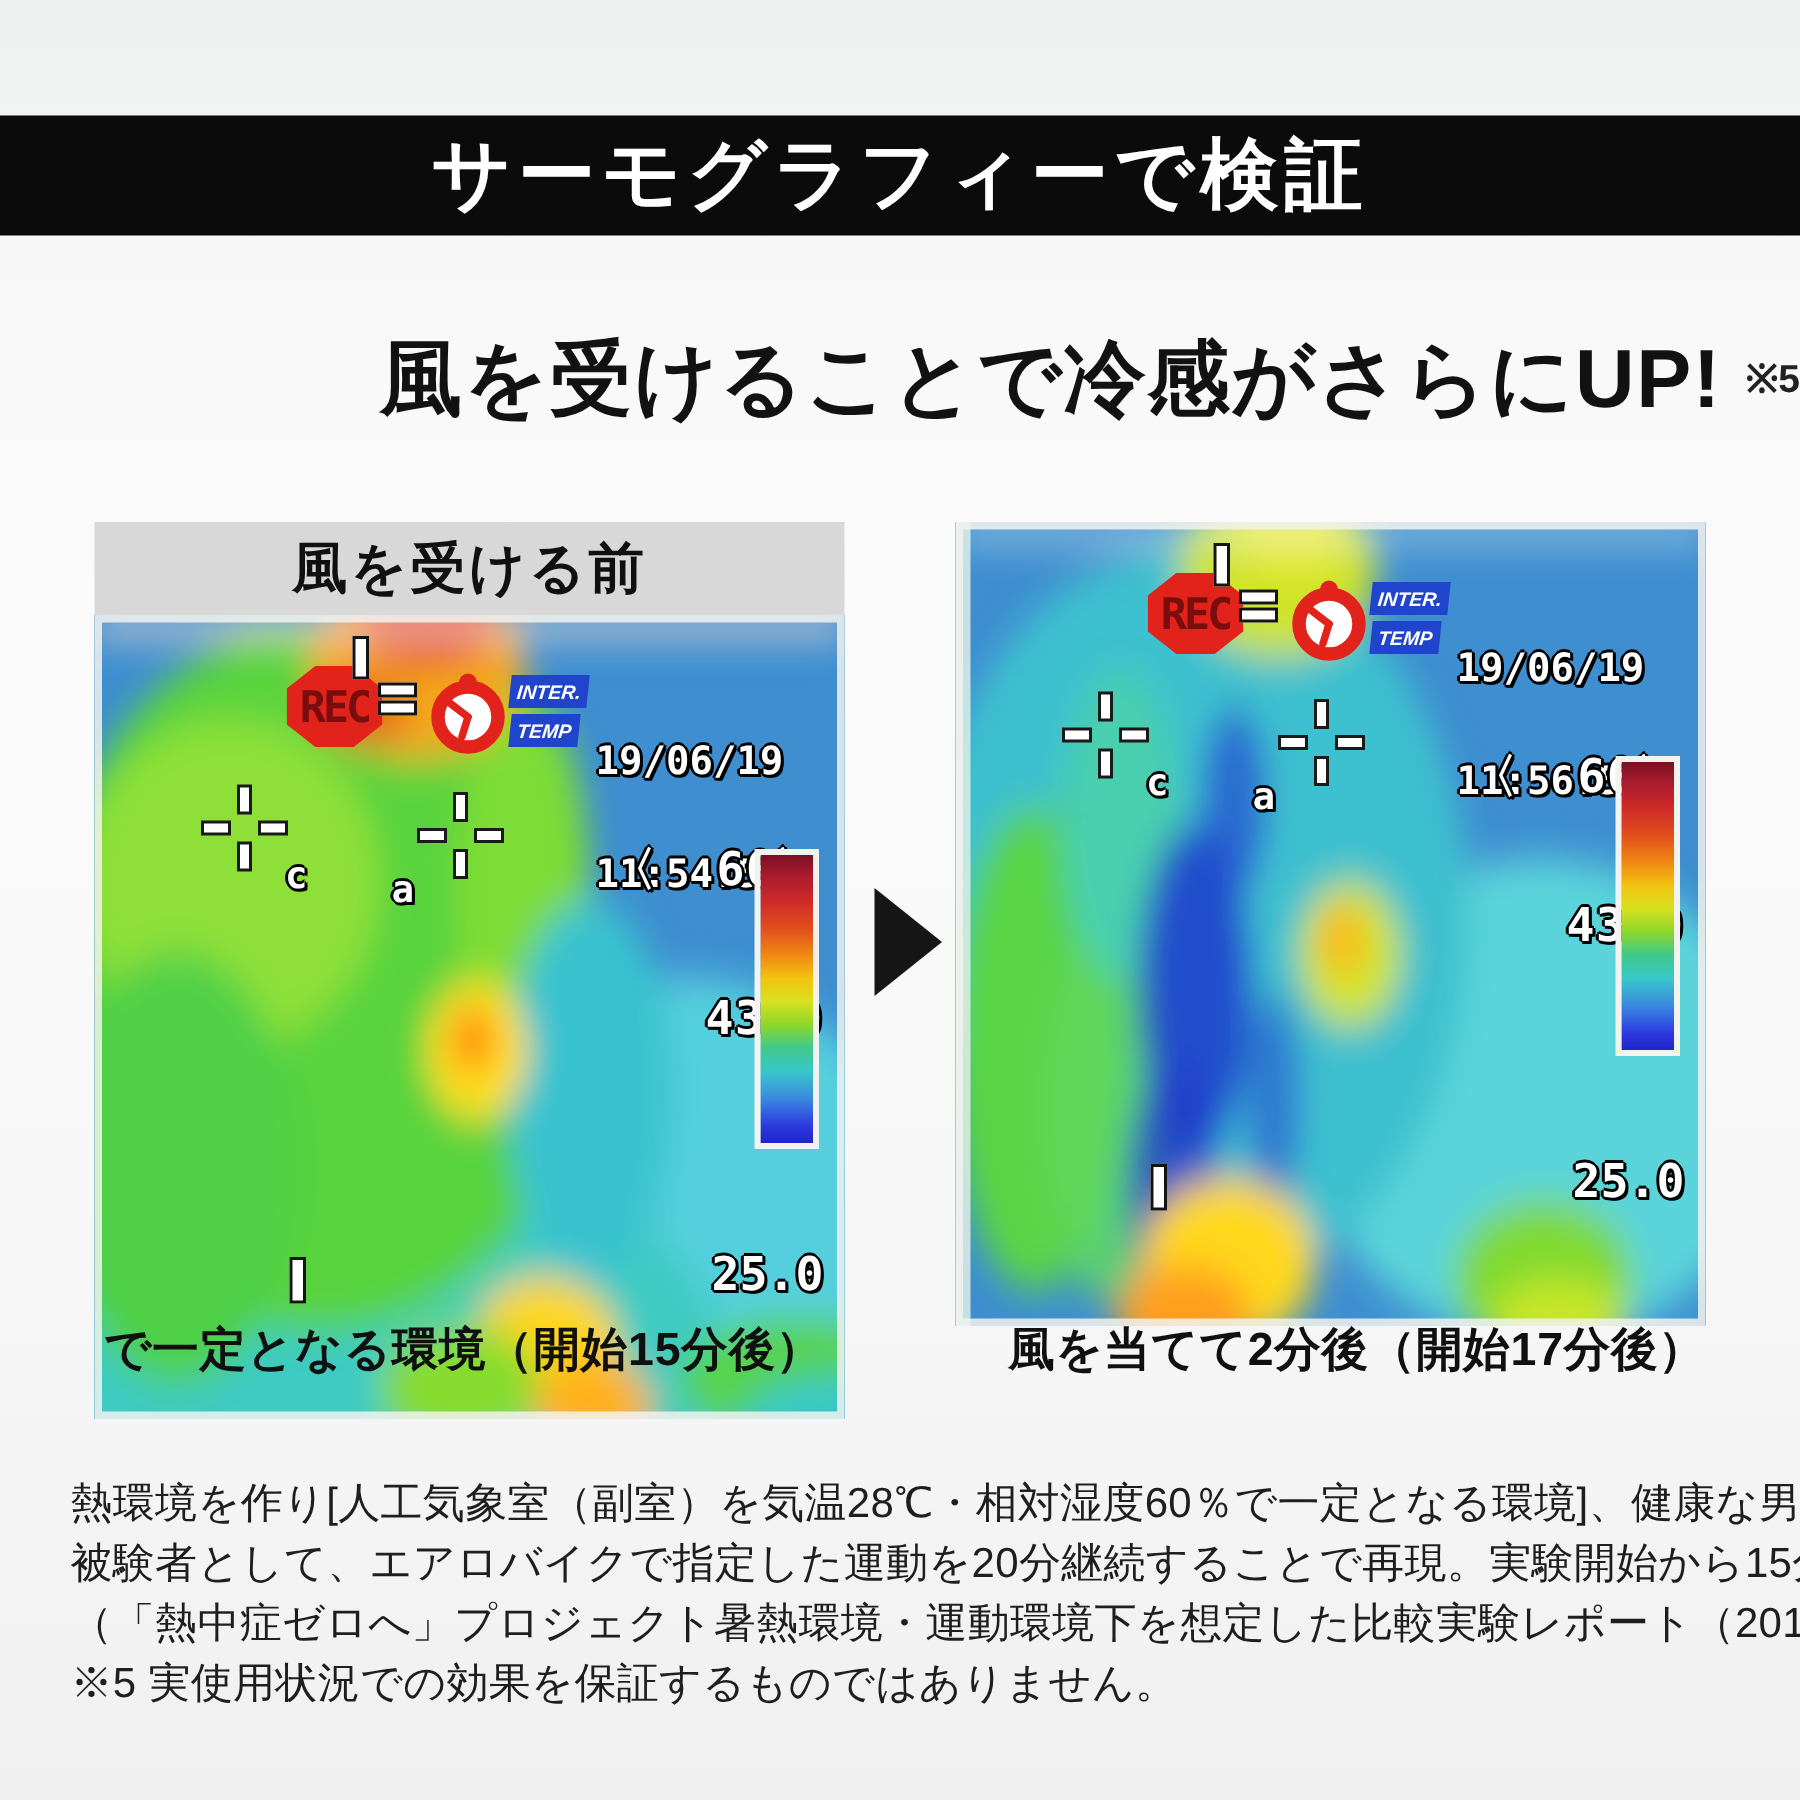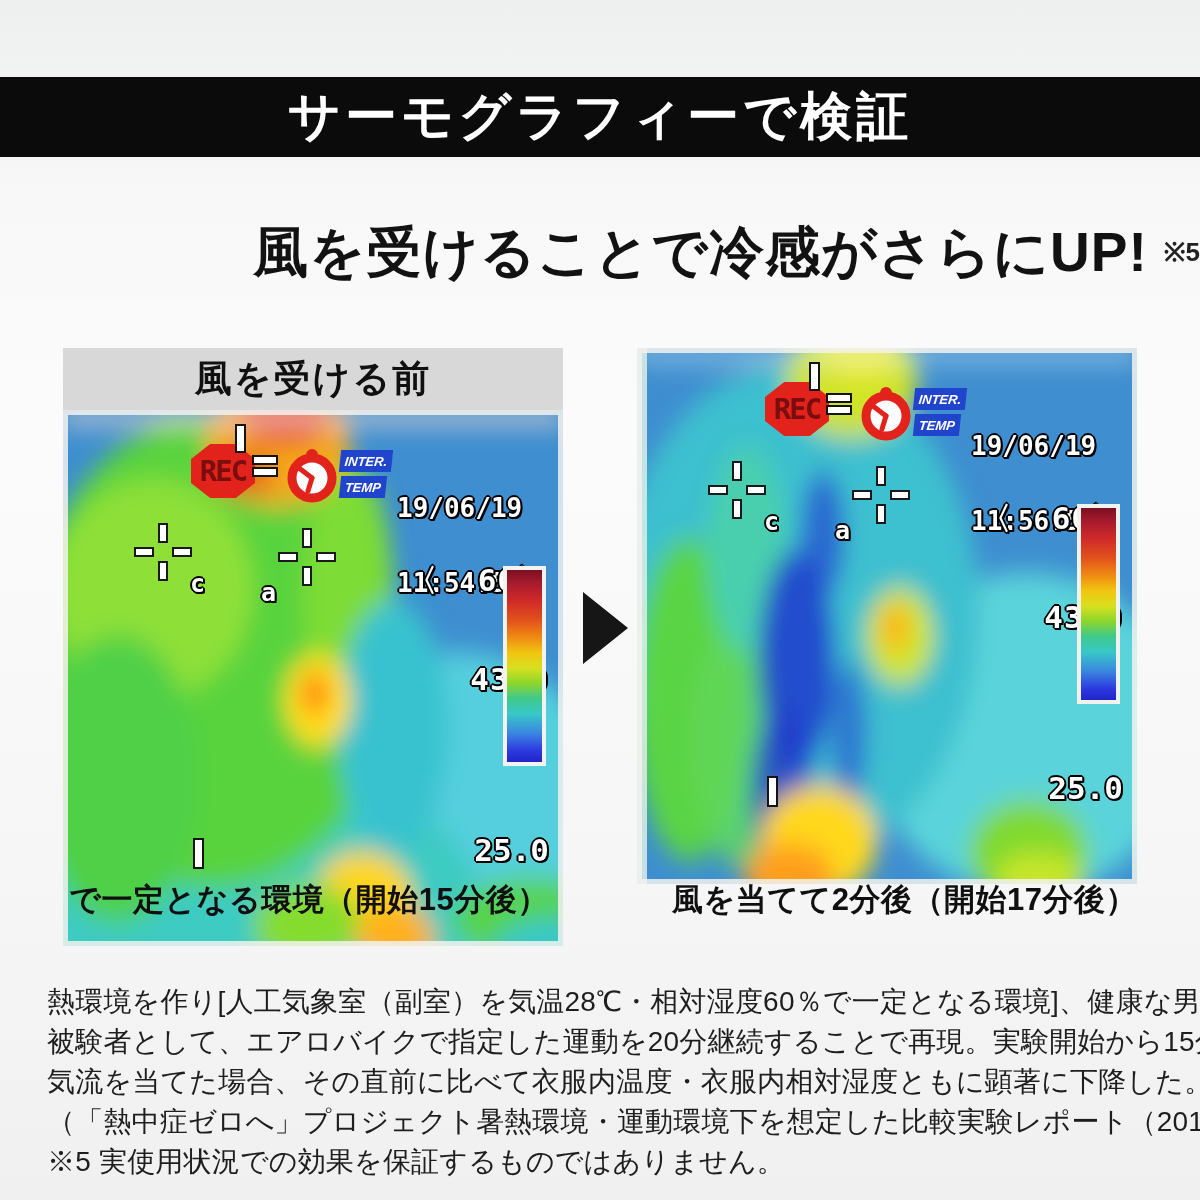--- a/index.html
+++ b/index.html
@@ -297,16 +297,15 @@
     <div class="frame"></div>
   </div>
 </div>
 
 <div class="abs caption before">で一定となる環境（開始15分後）</div>
 <div class="abs caption after">風を当てて2分後（開始17分後）</div>
 
 <div class="abs footnote">
   <div>熱環境を作り[人工気象室（副室）を気温28℃・相対湿度60％で一定となる環境]、健康な男性2名を</div>
   <div>被験者として、エアロバイクで指定した運動を20分継続することで再現。実験開始から15分後に</div>
-  <div>気流を当てた場合、その直前に比べて衣服内温度・衣服内相対湿度ともに顕著に下降した。</div>
   <div>（「熱中症ゼロへ」プロジェクト暑熱環境・運動環境下を想定した比較実験レポート（2019）より）</div>
   <div>※5 実使用状況での効果を保証するものではありません。</div>
 </div>
 
 </body></html>

